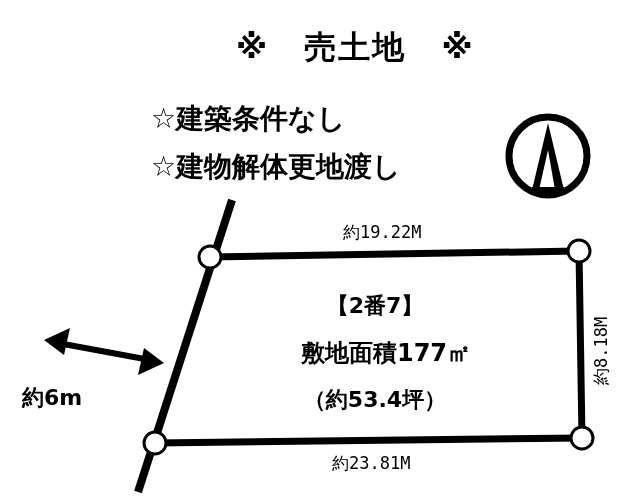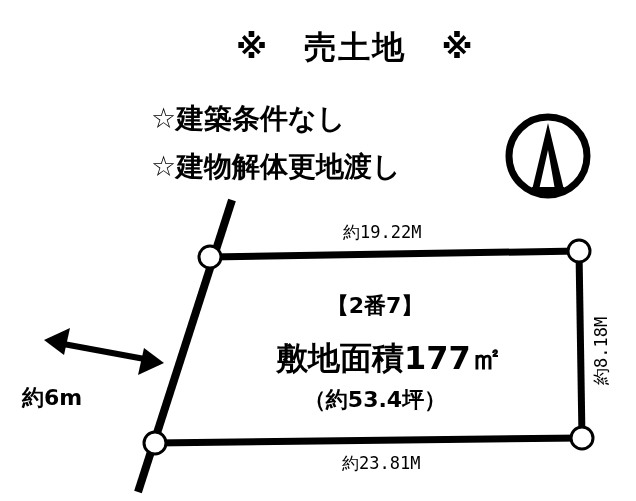--- a/index.html
+++ b/index.html
@@ -6,24 +6,24 @@
   body { width:636px; height:501px; position:relative; overflow:hidden;
          font-family: "DejaVu Sans", "Liberation Sans", sans-serif; color:#000; }
   .abs { position:absolute; white-space:nowrap; }
   .title { left:236px; top:26px; font-size:32px; font-weight:bold; letter-spacing:2px; }
   .title .mark { font-weight:bold; }
   .cond { left:120px; font-size:28px; font-weight:bold;margin-left:31px; }
   .cond1 { top:100px; }
   .cond2 { top:148px; }
   .dim { font-family: "DejaVu Sans Mono", "Liberation Mono", monospace; font-size:17px; }
   .dim-top { left:343px; top:221px;text-align:center; }
-  .dim-bottom { left:342px; top:452px; }
+  .dim-bottom { left:332px; top:452px; }
   .lot { left:290px; width:170px; text-align:center; font-weight:bold; }
   .lot-no { top:291px; font-size:22px; }
-  .lot-area { left:276px; width:220px; top:337px; font-size:32px; }
+  .lot-area { left:276px; width:220px; top:337px; font-size:24px; }
   .lot-tsubo { top:385px; font-size:22px; }
   .road { left:22px; top:383px; font-size:22px; font-weight:bold; text-align:center; line-height:30px; }
   svg.diagram { position:absolute; left:0; top:0; }
 </style>
 </head>
 <body>
 
 <svg class="diagram" width="636" height="501" viewBox="0 0 636 501">
 
   <line x1="232" y1="200" x2="138" y2="492" stroke="#000" stroke-width="8"></line>

